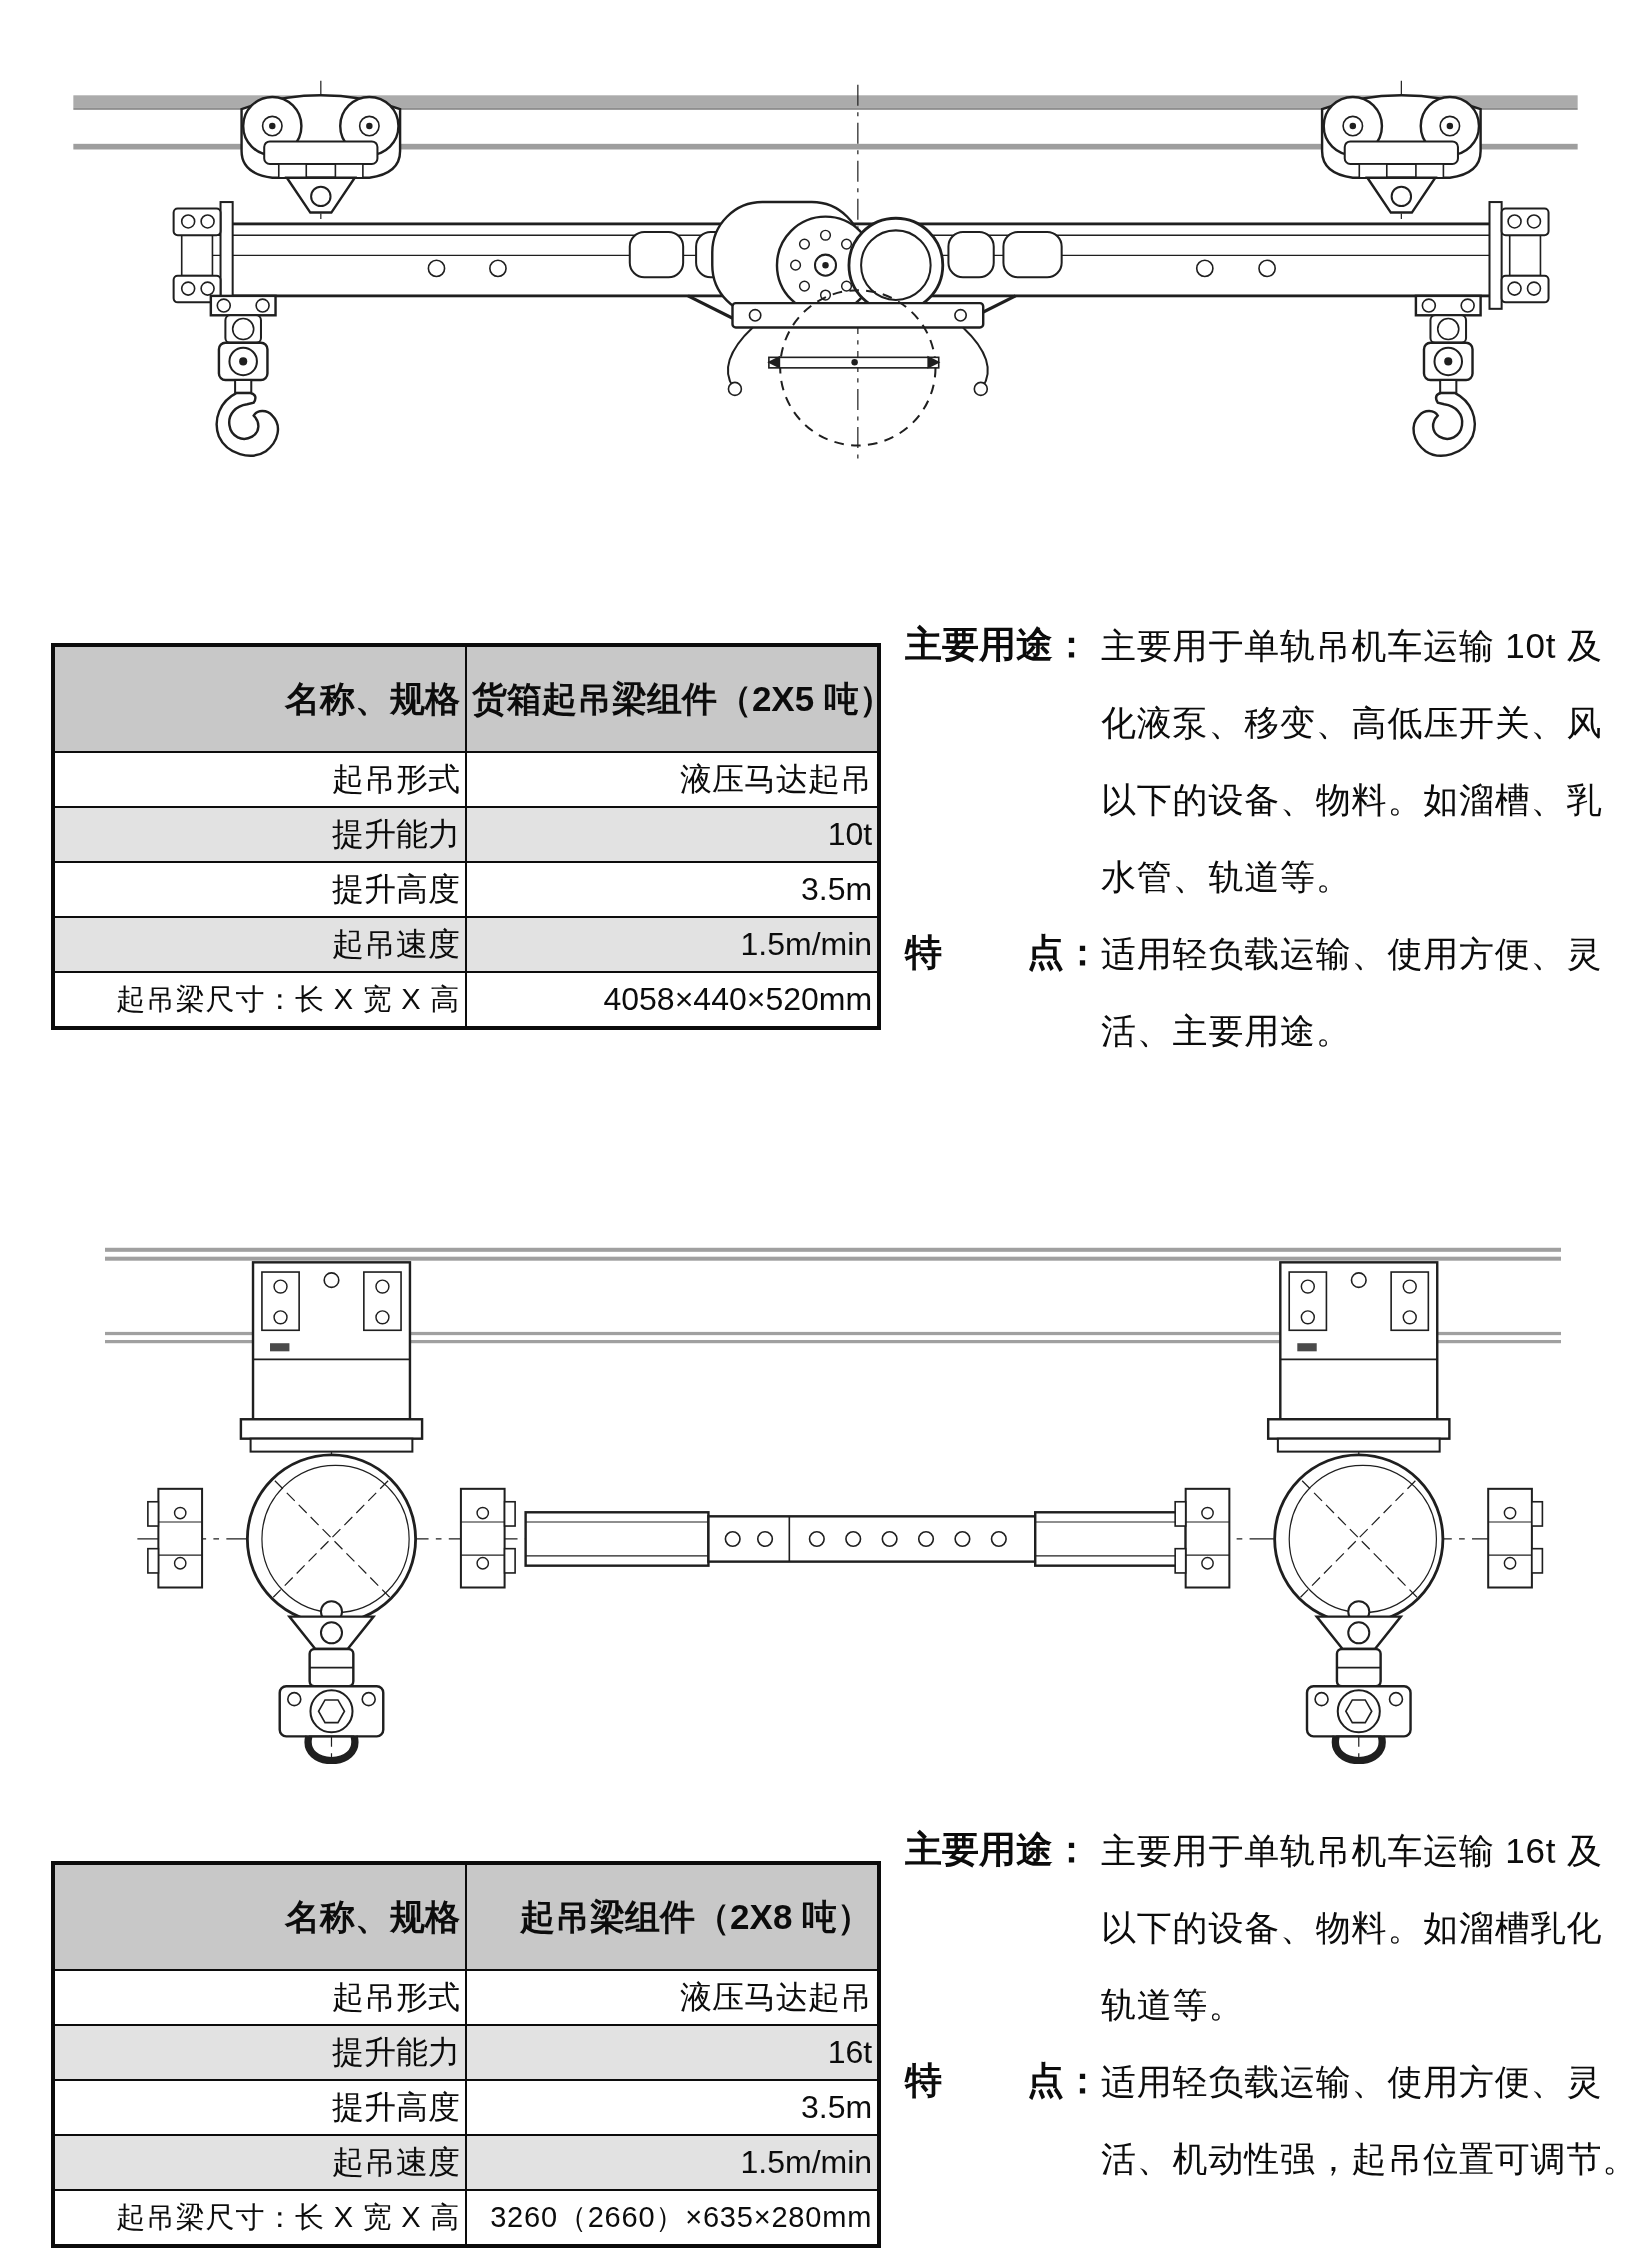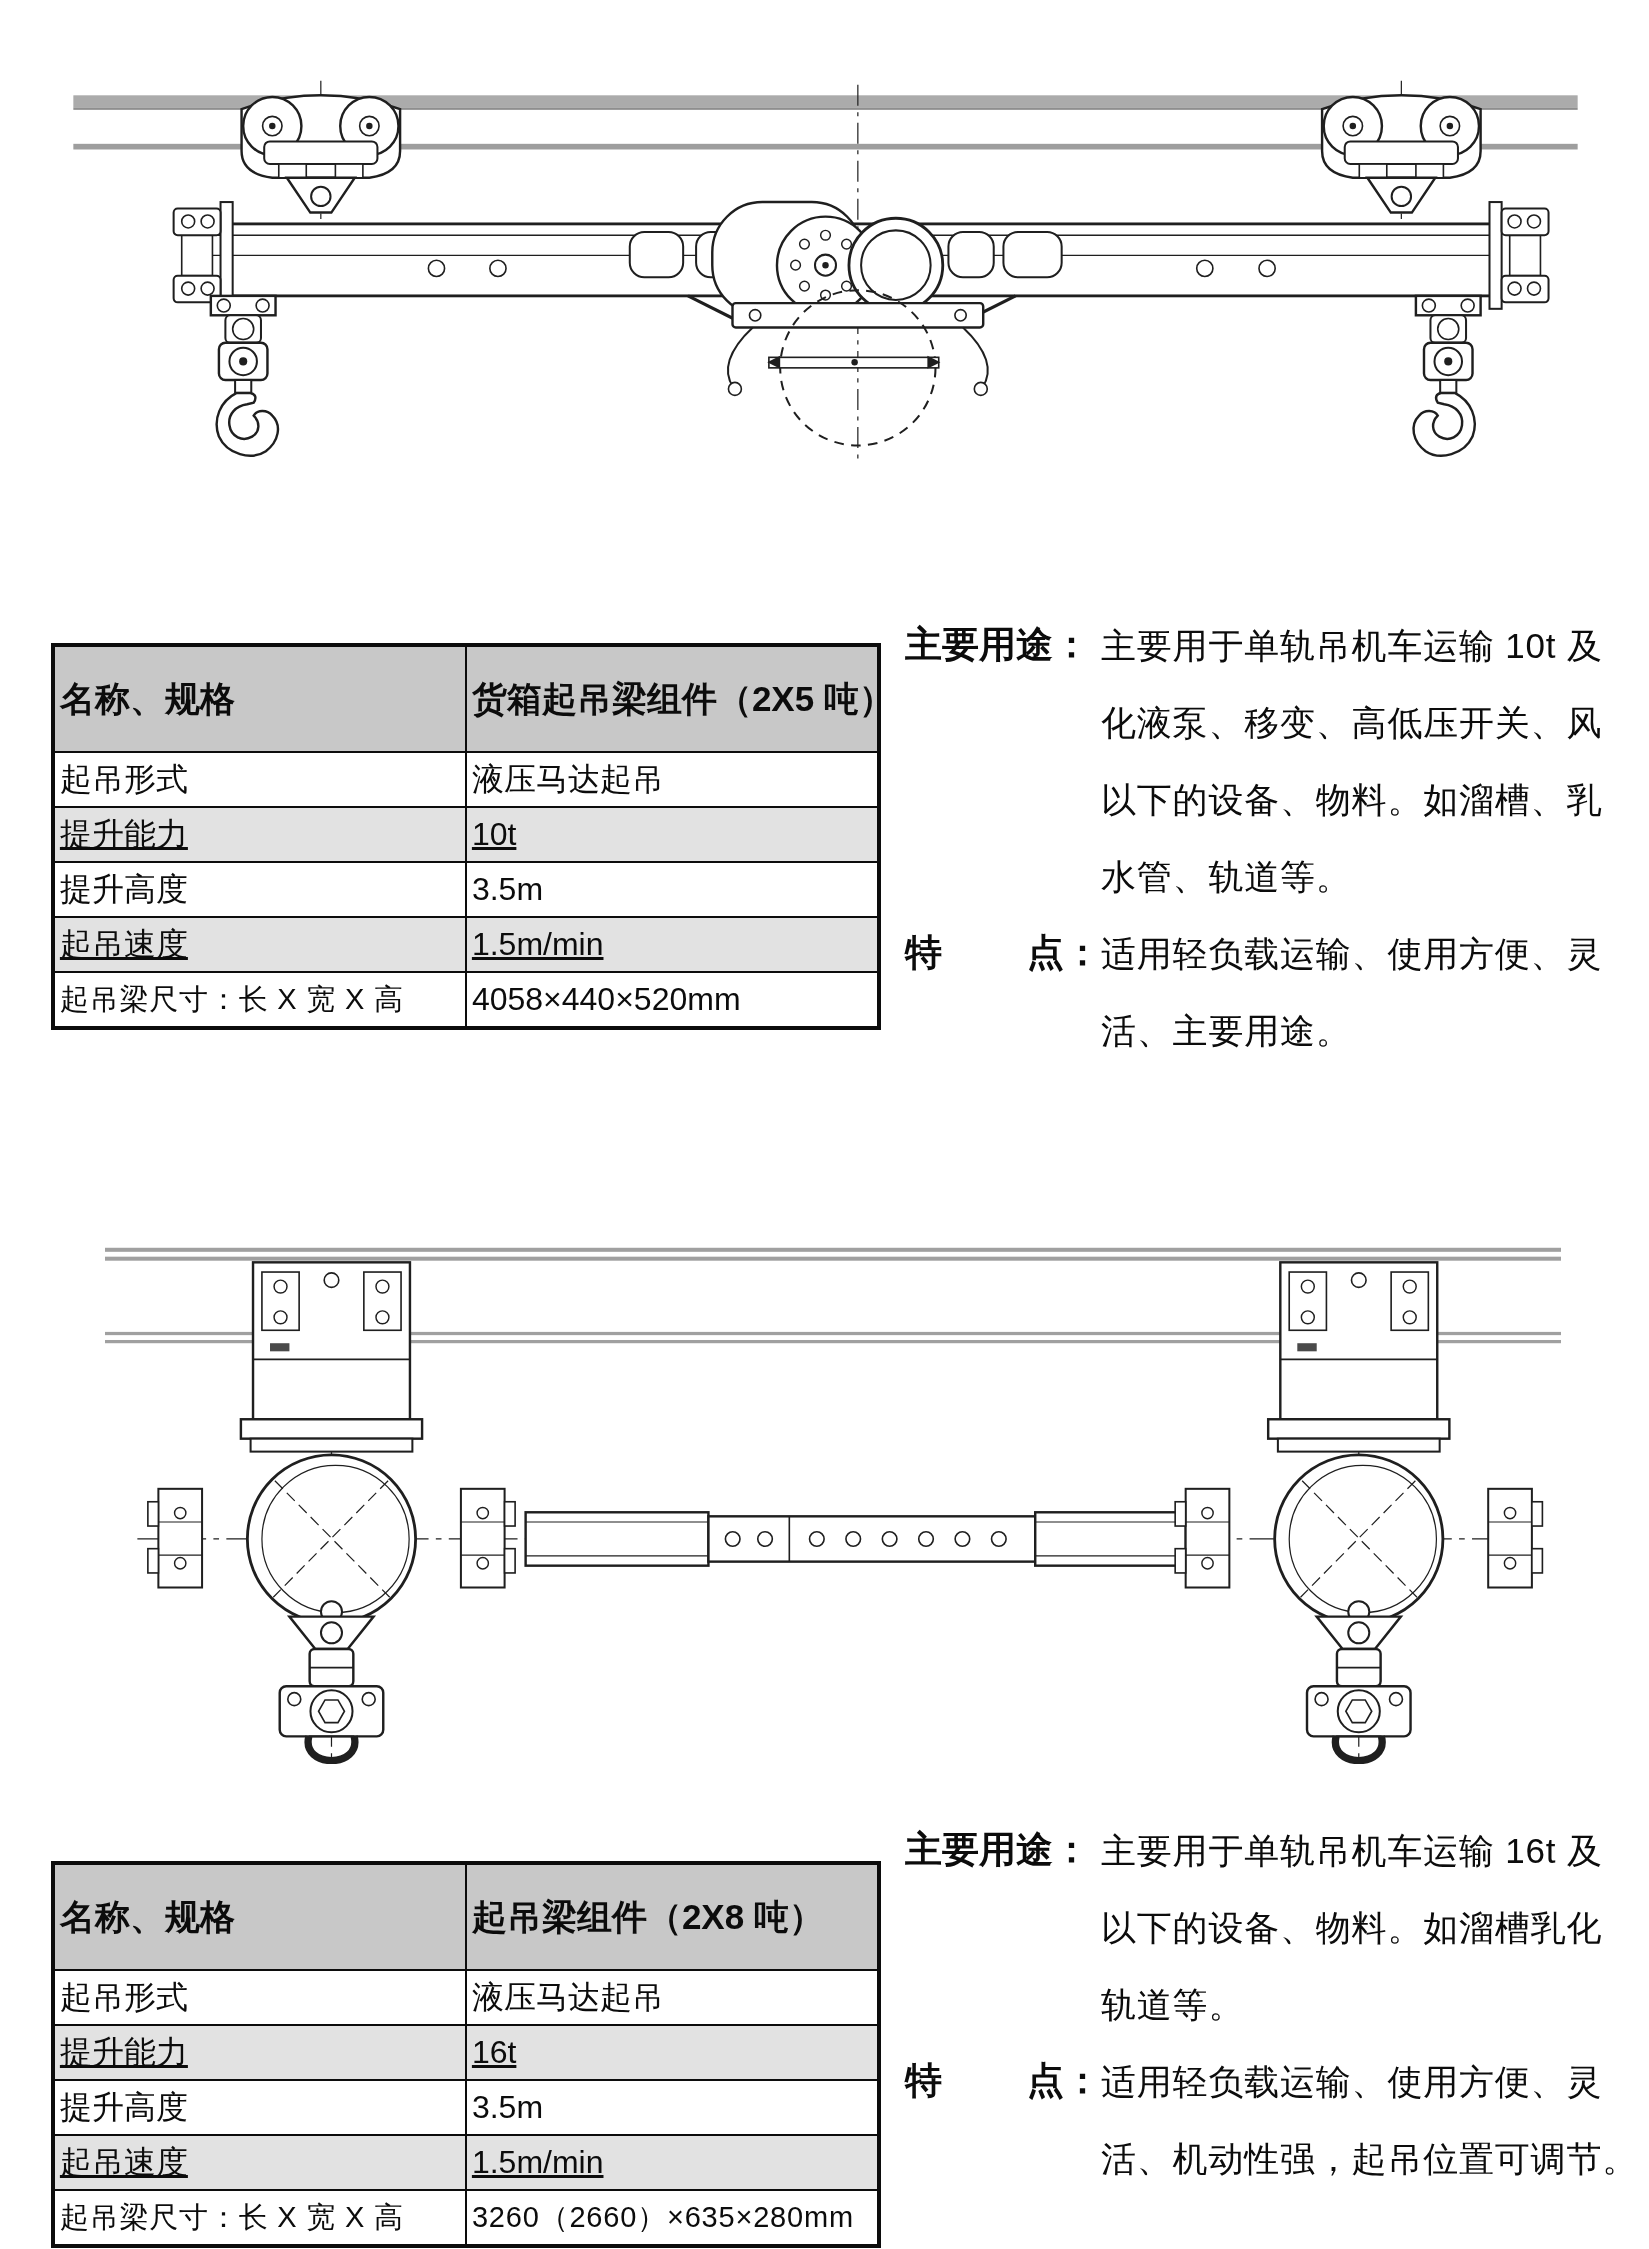--- a/index.html
+++ b/index.html
@@ -19,35 +19,35 @@
     width:827px;
     border-collapse:collapse;
     table-layout:fixed;
     background:#ffffff;
     border:4.9px solid #0c0c0c;
   }
   .t1{top:643px;}
   .t2{top:1861px;}
   .spec-table td{
     border:2.4px solid #0c0c0c;
-    text-align:left;
+    text-align:right;
     vertical-align:middle;
     font-size:32px;
     height:53px;
     padding:0 4.9px;
     overflow:hidden;
     white-space:nowrap;
   }
   .spec-table tr.hdr td{
     height:104px;
     background:#c8c8c8;
     font-weight:700;
     font-size:35px;
   }
-  .spec-table tr.shade td{background:#e2e2e2;text-decoration:underline;}
+  .spec-table tr.shade td{background:#e2e2e2;}
   .spec-table td.dim{font-size:29px;letter-spacing:0.8px;}
   .desc{
     position:absolute;
     left:905px;
     width:740px;
   }
   .d1{top:625px;}
   .d2{top:1830px;}
   .dline{display:flex;height:77px;align-items:flex-start;}
   .dlabel{

